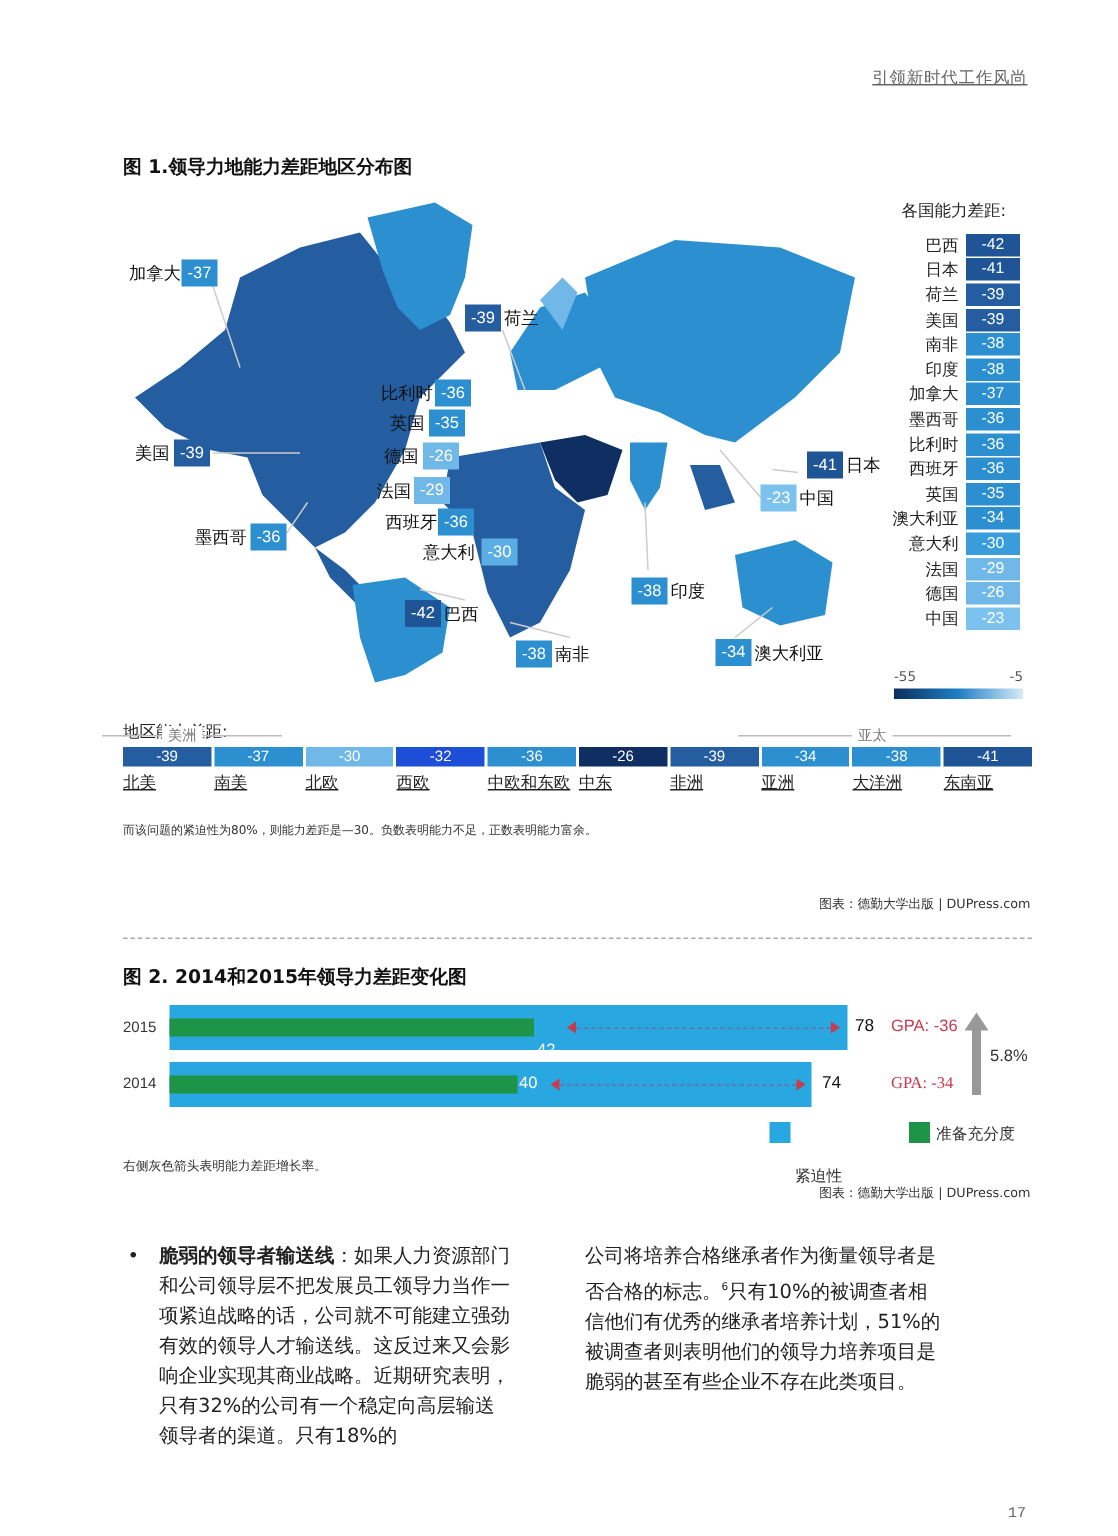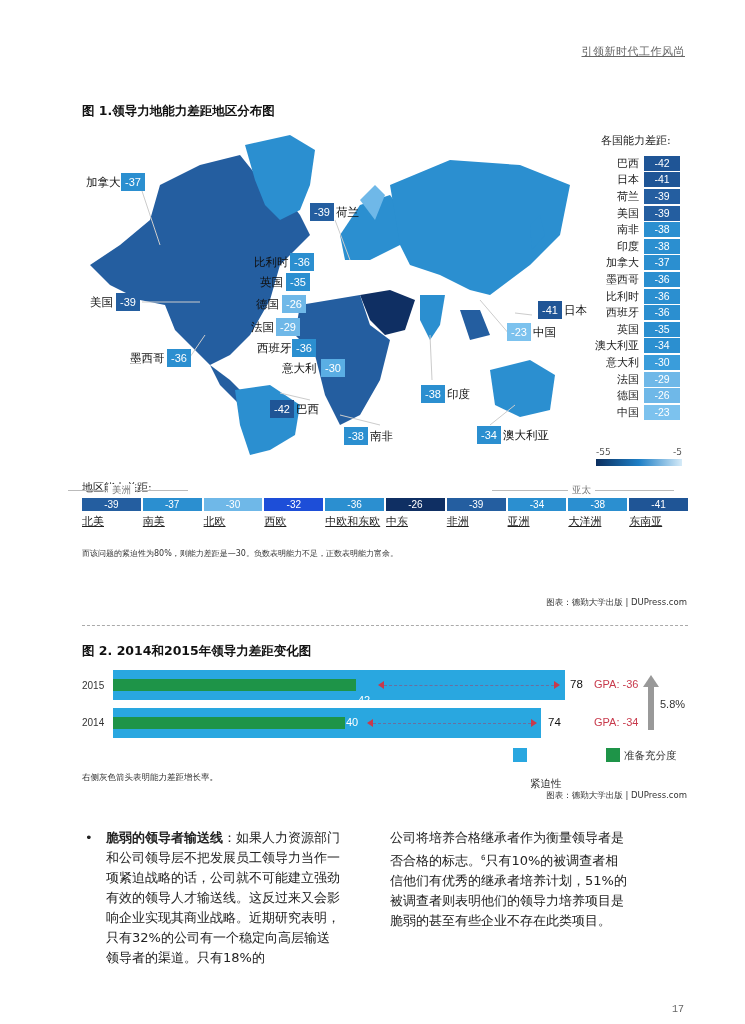--- a/index.html
+++ b/index.html
@@ -304,21 +304,21 @@
   <span class="gpa" style="left:594px;top:678px;">GPA: -36</span>
 
   <span class="abs year" style="left:82px;top:717px;">2014</span>
   <div class="ubar" style="left:113px;top:708px;width:428px;height:30px;"></div>
   <div class="rbar" style="left:113px;top:717px;width:232px;height:12px;"></div>
   <span class="rval" style="left:346px;top:716px;">40</span>
   <div class="arrowL" style="left:367px;top:719px;"></div>
   <div class="dash" style="left:373px;top:723px;width:158px;"></div>
   <div class="arrowR" style="left:531px;top:719px;"></div>
   <span class="uval" style="left:548px;top:716px;">74</span>
-  <span class="gpa" style="left:594px;top:716px;">GPA: -34</span>
+  <span class="gpa" style="left:594px;top:716px;font-family:Liberation Serif, serif;">GPA: -34</span>
 
   <div class="growth-head" style="left:643px;top:675px;"></div>
   <div class="growth-shaft" style="left:648px;top:686px;height:44px;"></div>
   <span class="growth-val" style="left:660px;top:698px;">5.8%</span>
 
   <div class="lg-sw" style="left:513px;top:748px;background:#29a7e0;"></div>
   <span class="lg-t" style="left:530px;top:749px;margin-top:28px;">紧迫性</span>
   <div class="lg-sw" style="left:606px;top:748px;background:#1e9448;"></div>
   <span class="lg-t" style="left:624px;top:749px;">准备充分度</span>
 </div>

